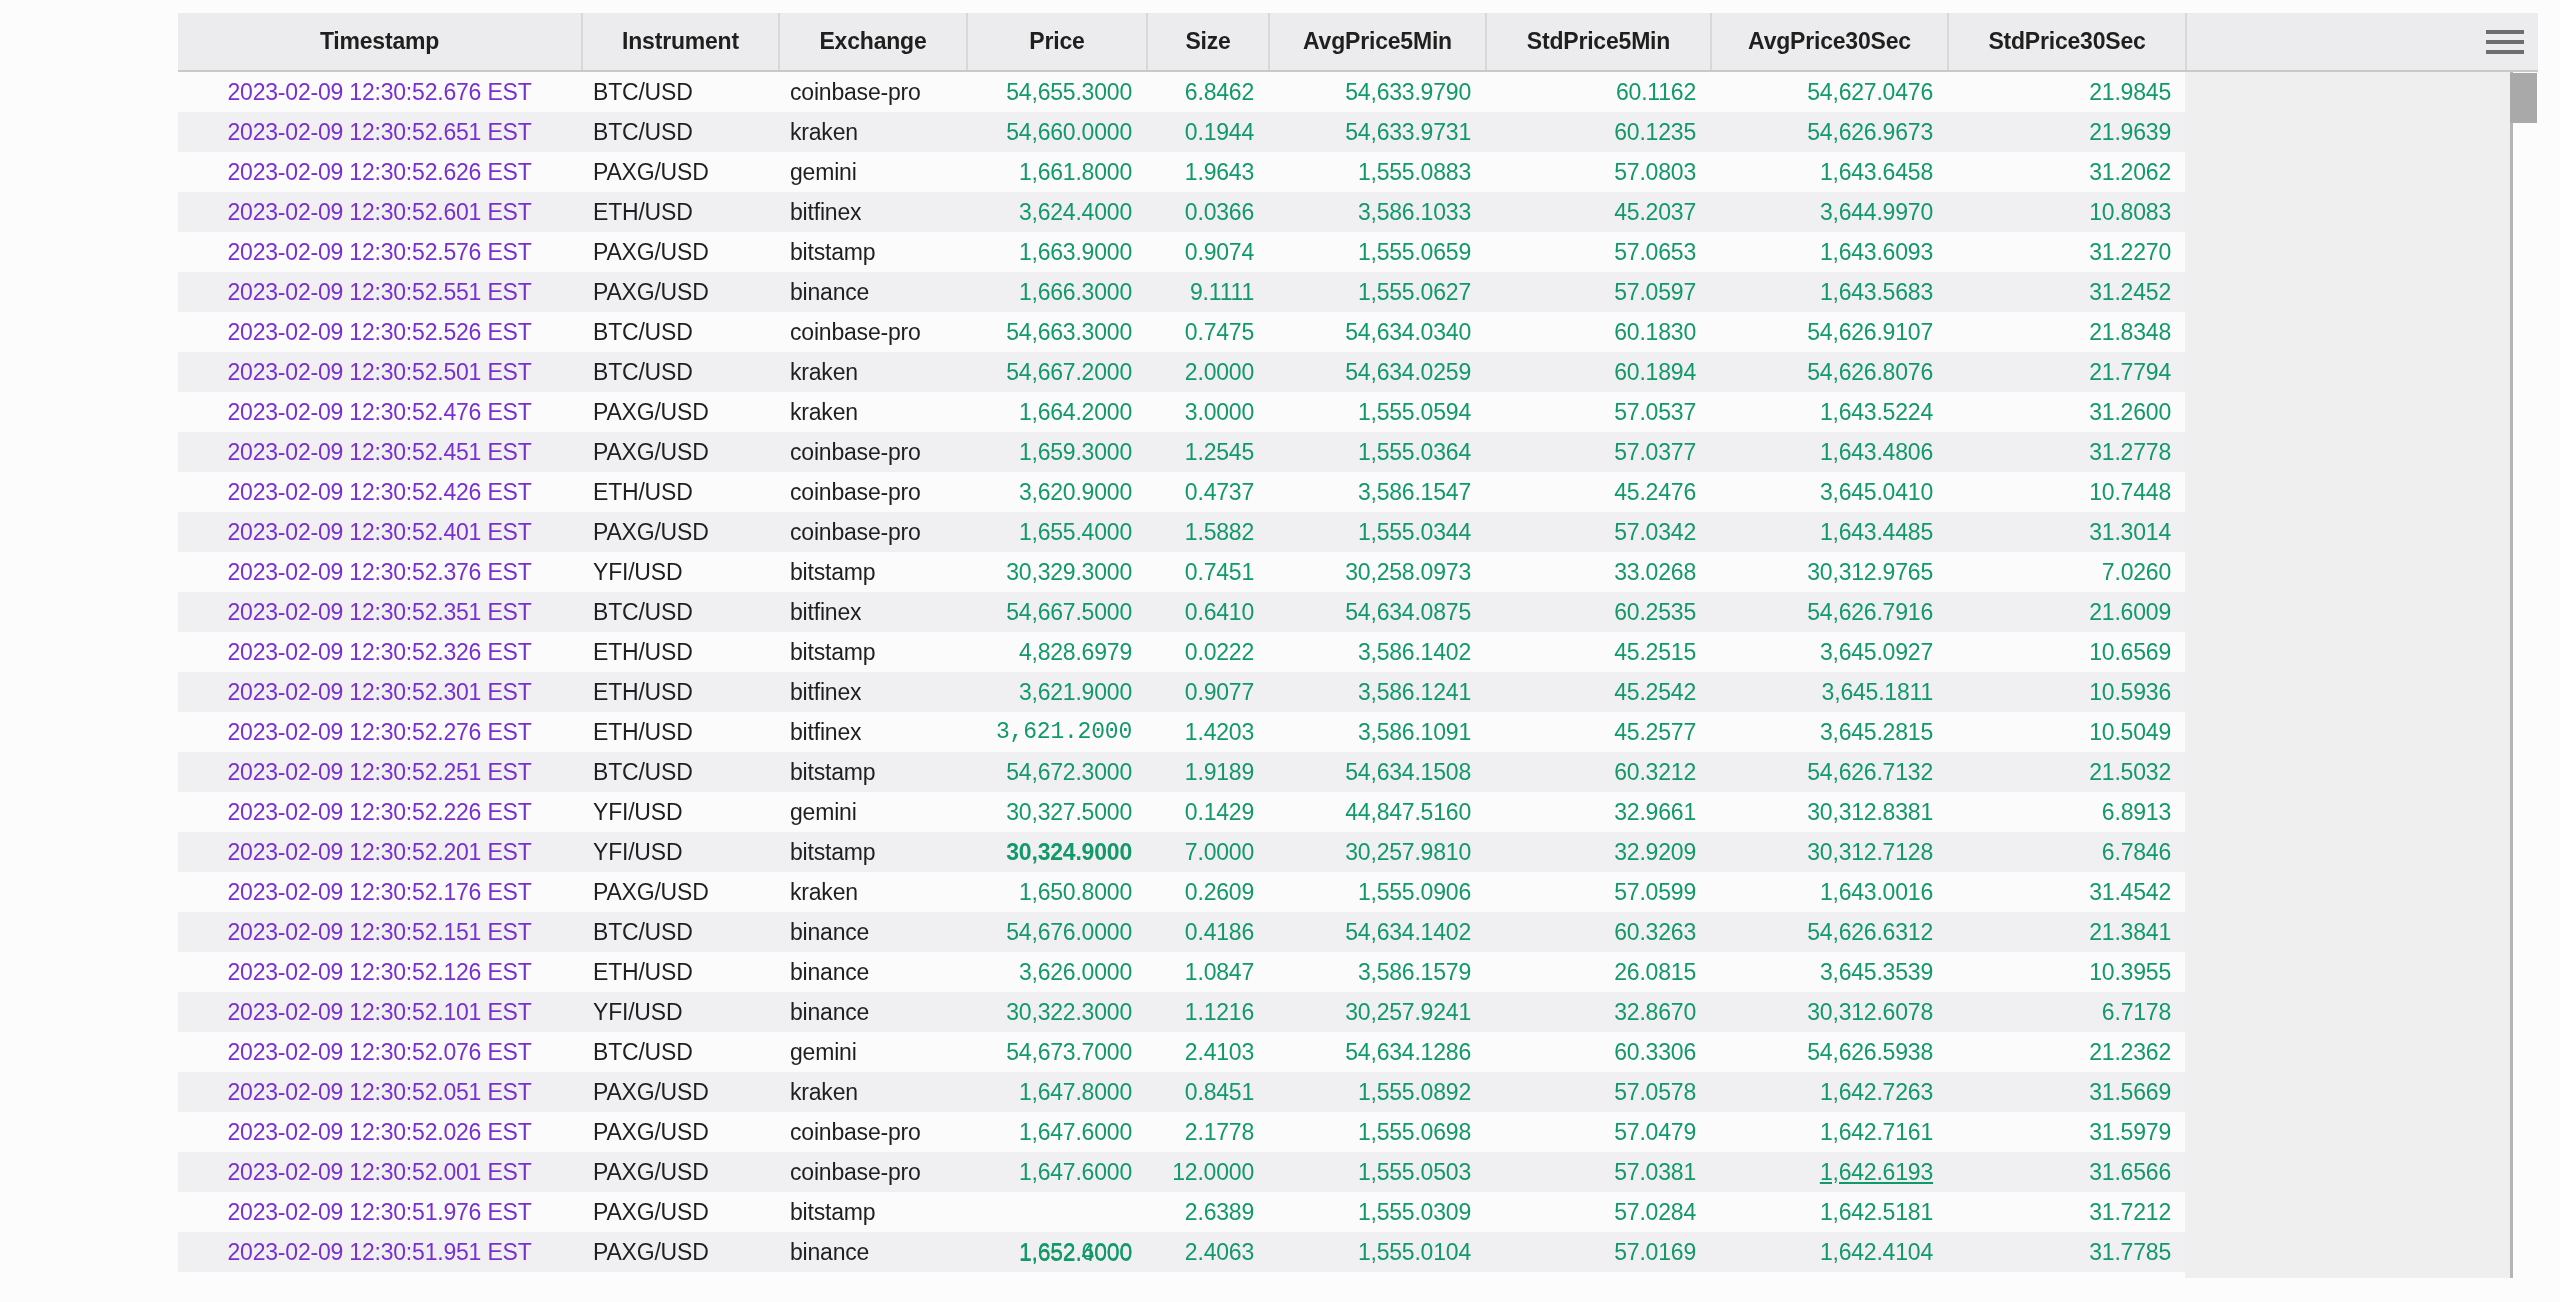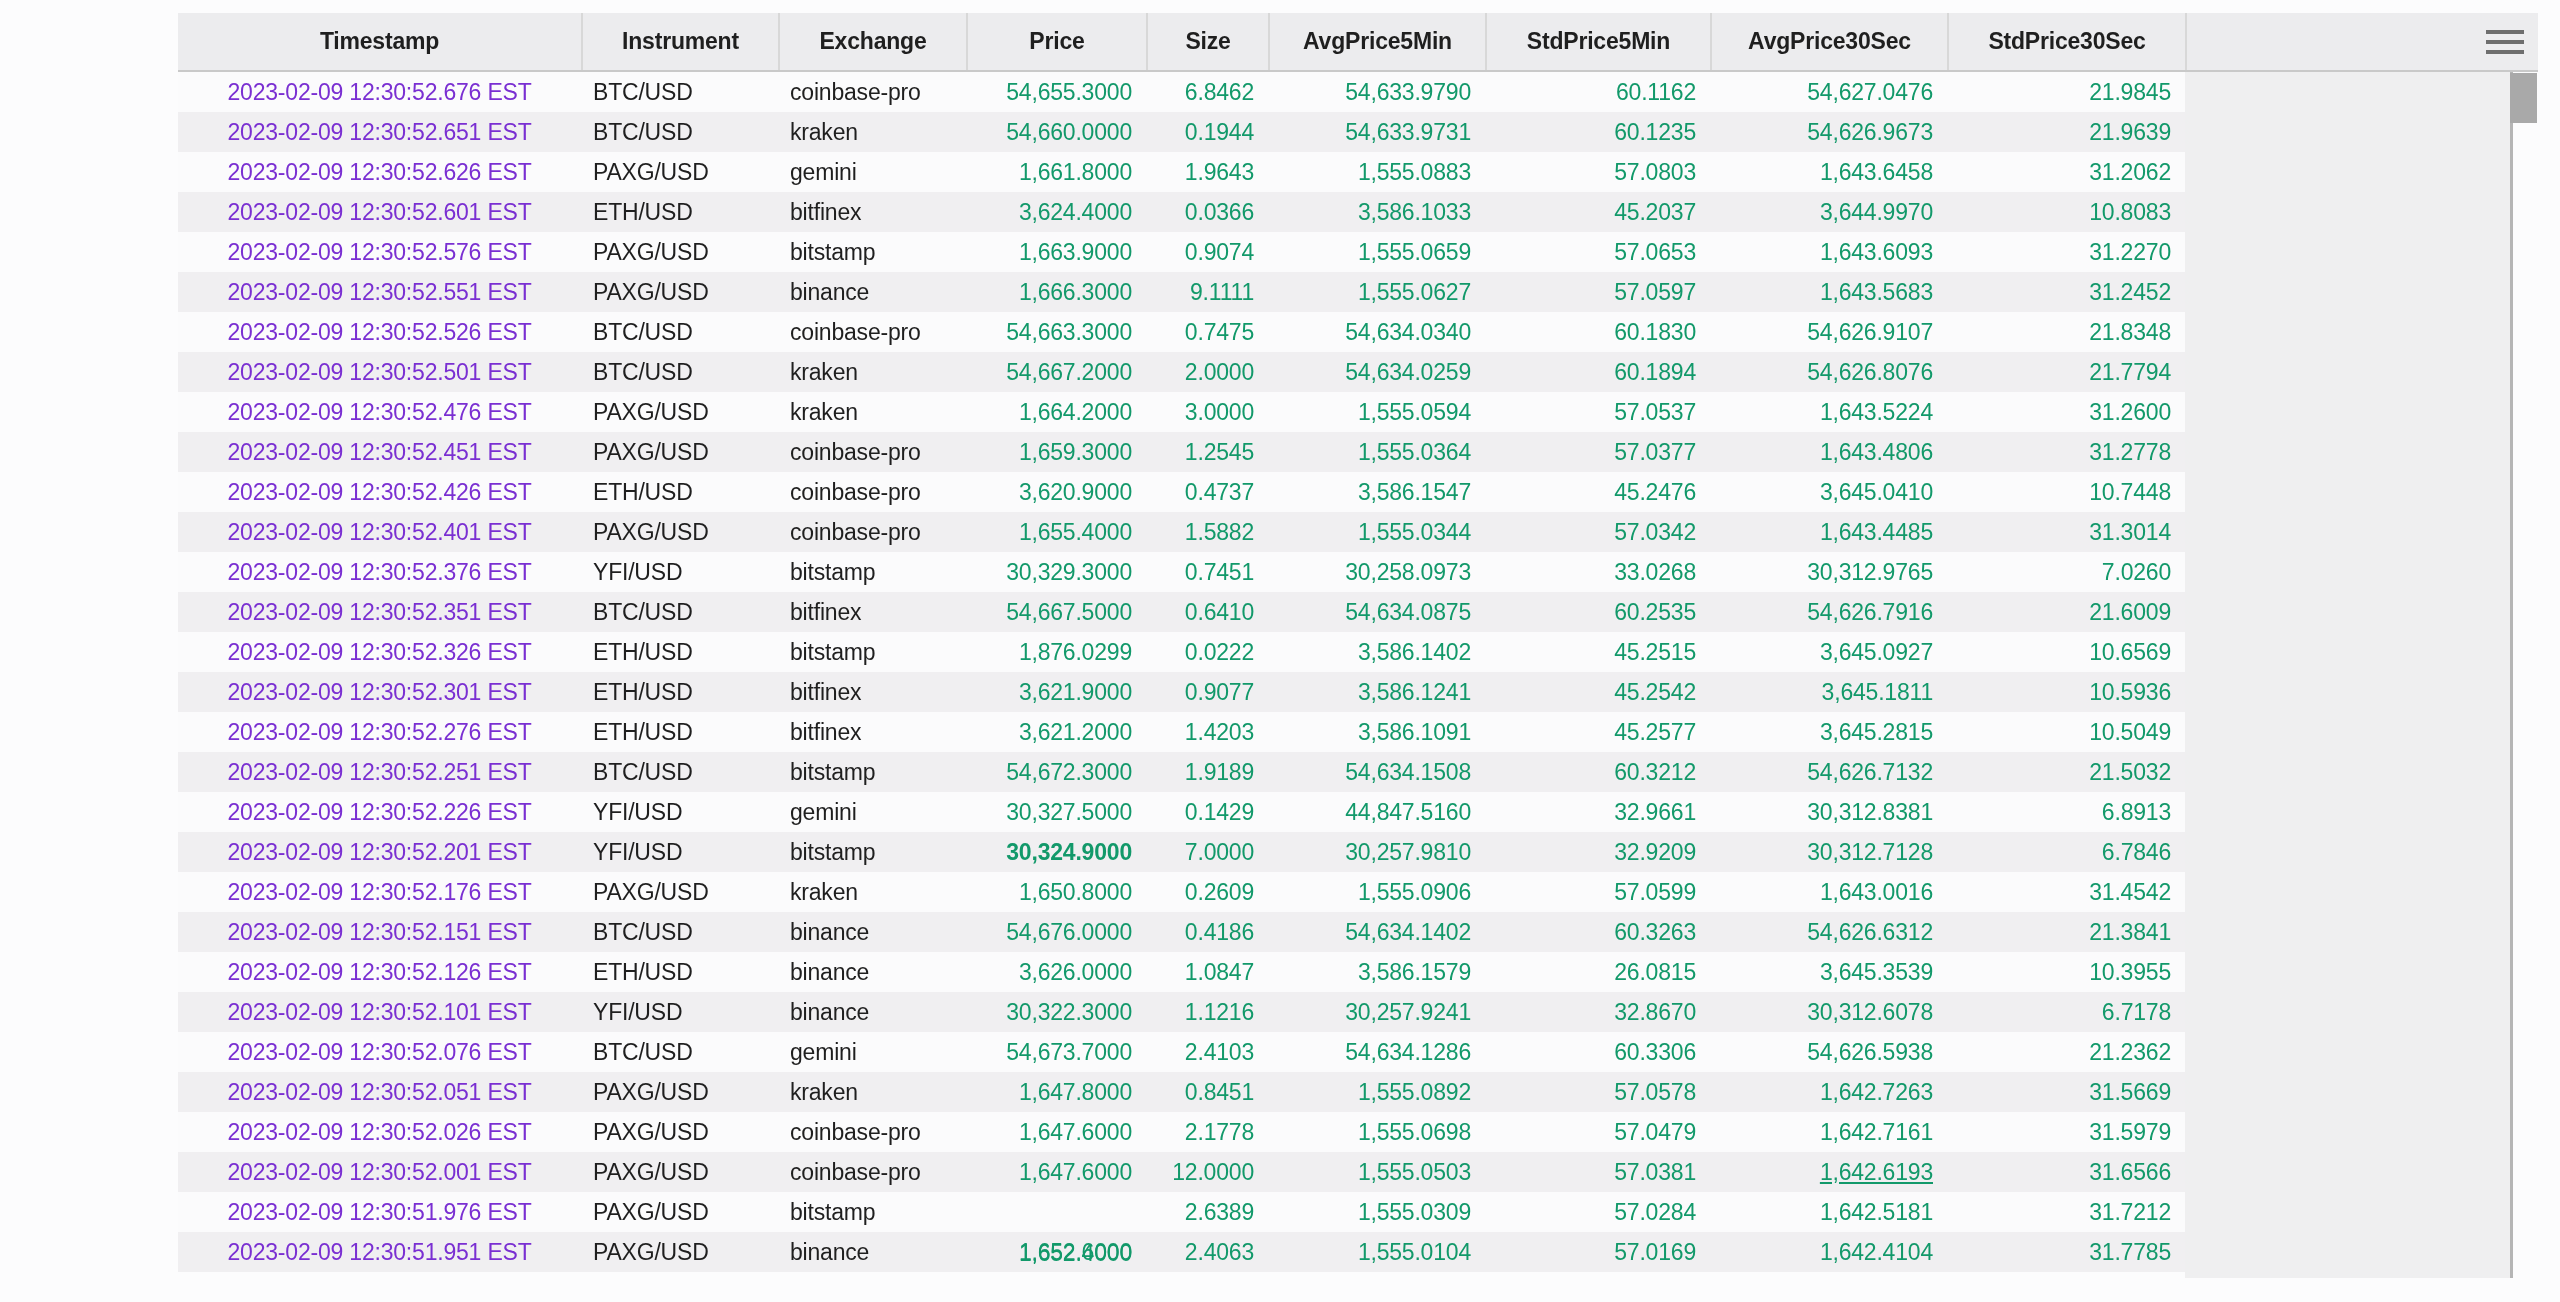--- a/index.html
+++ b/index.html
@@ -248,21 +248,21 @@
           <div class="tcell type-number" style="width: 122px;">0.6410</div>
           <div class="tcell type-number" style="width: 217px;">54,634.0875</div>
           <div class="tcell type-number" style="width: 225px;">60.2535</div>
           <div class="tcell type-number" style="width: 237px;">54,626.7916</div>
           <div class="tcell type-number" style="width: 238px;">21.6009</div>
         </div>
         <div class="trow">
           <div class="tcell type-timestamp" style="width: 403px;">2023-02-09 12:30:52.326 EST</div>
           <div class="tcell type-text" style="width: 197px;">ETH/USD</div>
           <div class="tcell type-text" style="width: 188px;">bitstamp</div>
-          <div class="tcell type-number" style="width: 180px;">1,876.0299</div>
+          <div class="tcell type-number" style="width: 180px;">4,828.6979</div>
           <div class="tcell type-number" style="width: 122px;">0.0222</div>
           <div class="tcell type-number" style="width: 217px;">3,586.1402</div>
           <div class="tcell type-number" style="width: 225px;">45.2515</div>
           <div class="tcell type-number" style="width: 237px;">3,645.0927</div>
           <div class="tcell type-number" style="width: 238px;">10.6569</div>
         </div>
         <div class="trow even">
           <div class="tcell type-timestamp" style="width: 403px;">2023-02-09 12:30:52.301 EST</div>
           <div class="tcell type-text" style="width: 197px;">ETH/USD</div>
           <div class="tcell type-text" style="width: 188px;">bitfinex</div>
@@ -270,21 +270,21 @@
           <div class="tcell type-number" style="width: 122px;">0.9077</div>
           <div class="tcell type-number" style="width: 217px;">3,586.1241</div>
           <div class="tcell type-number" style="width: 225px;">45.2542</div>
           <div class="tcell type-number" style="width: 237px;">3,645.1811</div>
           <div class="tcell type-number" style="width: 238px;">10.5936</div>
         </div>
         <div class="trow">
           <div class="tcell type-timestamp" style="width: 403px;">2023-02-09 12:30:52.276 EST</div>
           <div class="tcell type-text" style="width: 197px;">ETH/USD</div>
           <div class="tcell type-text" style="width: 188px;">bitfinex</div>
-          <div class="tcell type-number" style="width: 180px;">3,621.2000</div>
+          <div class="tcell type-number" style="width: 180px; font-family: Liberation Mono, monospace;">3,621.2000</div>
           <div class="tcell type-number" style="width: 122px;">1.4203</div>
           <div class="tcell type-number" style="width: 217px;">3,586.1091</div>
           <div class="tcell type-number" style="width: 225px;">45.2577</div>
           <div class="tcell type-number" style="width: 237px;">3,645.2815</div>
           <div class="tcell type-number" style="width: 238px;">10.5049</div>
         </div>
         <div class="trow even">
           <div class="tcell type-timestamp" style="width: 403px;">2023-02-09 12:30:52.251 EST</div>
           <div class="tcell type-text" style="width: 197px;">BTC/USD</div>
           <div class="tcell type-text" style="width: 188px;">bitstamp</div>

